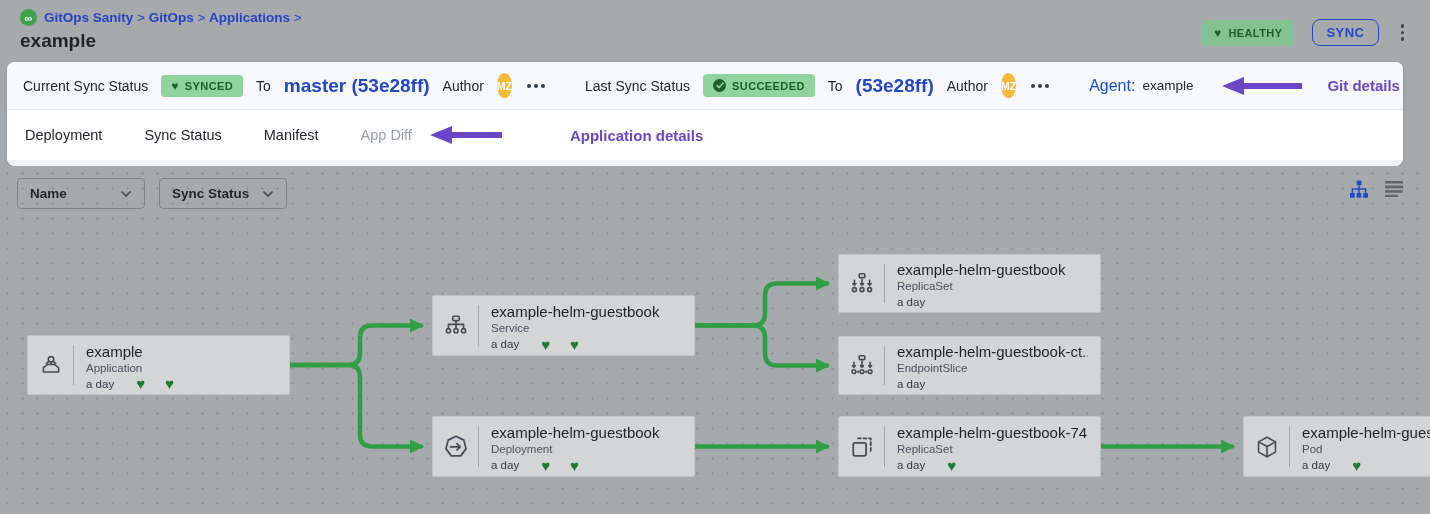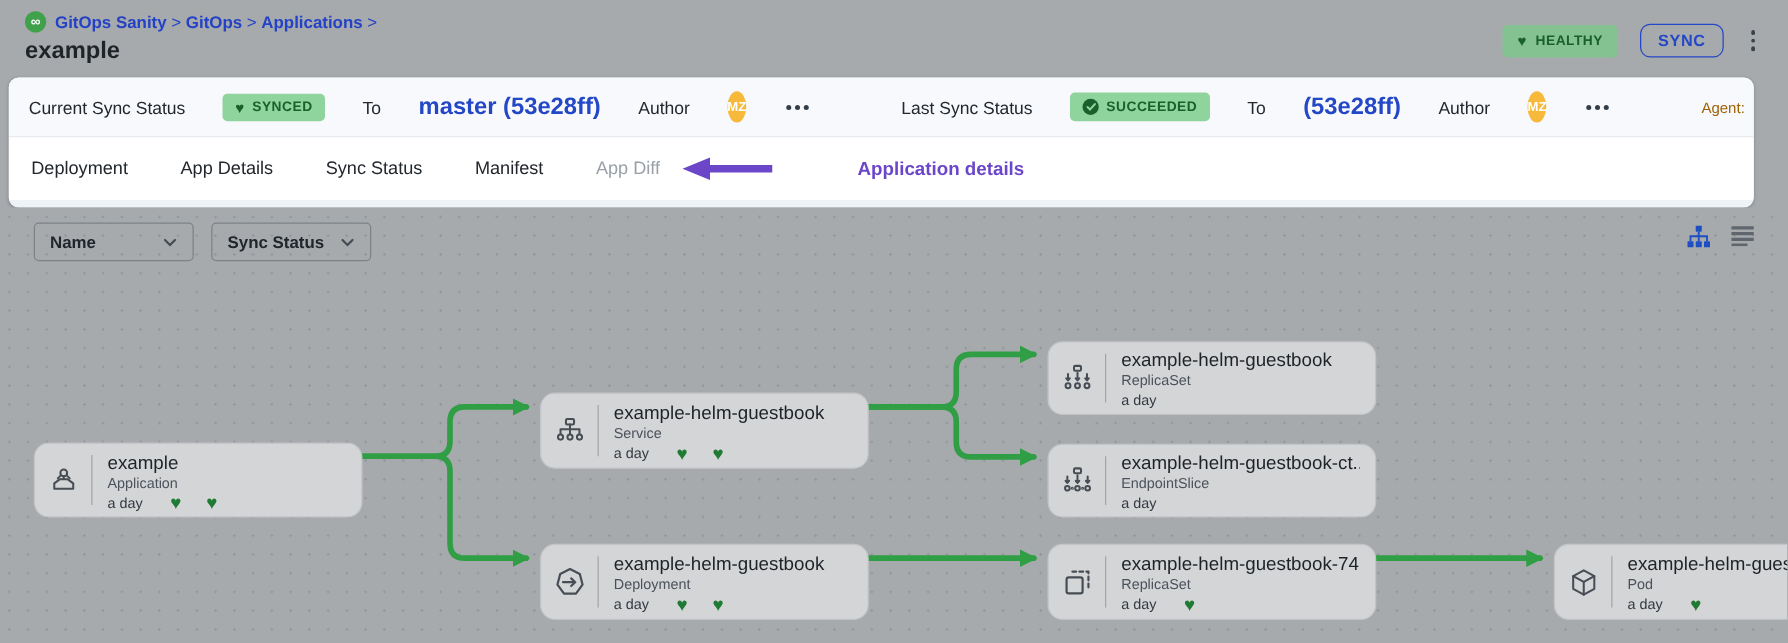--- a/index.html
+++ b/index.html
@@ -26,33 +26,33 @@
   .sync-button { background:transparent; border:1.5px solid var(--accent-blue,#2447c6);
     color:var(--accent-blue,#2447c6); font-family:inherit; font-size:13px; font-weight:700;
     letter-spacing:.5px; border-radius:8px; padding:4px 13px; height:27px; cursor:pointer; }
   .kebab { display:flex; flex-direction:column; gap:3px; padding:3px 4px; cursor:pointer; }
   .kebab i { width:3.5px; height:3.5px; border-radius:50%; background:#39434d; }
 
   
   .panel { position:absolute; left:7px; top:62px; width:1396px; border-radius:8px; overflow:hidden;
     background:#fff; box-shadow:0 1px 3px rgba(0,0,0,.18); }
   .status-row { height:48px; background:#f7f9fc; border-bottom:1px solid #e3e7ec;
-    display:flex; align-items:center; padding:0 16px; gap:30px; font-size:14px; white-space:nowrap; }
+    display:flex; align-items:center; padding:0 16px; gap:13px; font-size:14px; white-space:nowrap; }
   .pill { display:inline-flex; align-items:center; gap:6px; border-radius:4px; padding:5px 10px;
     background:var(--badge-green-bg,#8fd39d); color:var(--badge-green-text,#19602c);
     font-size:11px; font-weight:700; letter-spacing:.4px; }
   .pill .ck { width:13px; height:13px; border-radius:50%; background:var(--badge-green-text,#19602c);
     display:inline-flex; align-items:center; justify-content:center; }
   .commit-link { color:var(--accent-blue,#2447c6); font-size:19px; font-weight:700; cursor:pointer; }
   .avatar { width:25px; height:25px; border-radius:50%; background:var(--avatar-orange,#f6b93c);
     color:#fff; font-size:10.5px; font-weight:700; display:inline-flex; align-items:center; justify-content:center; }
   .more-dots { display:inline-flex; gap:3px; padding:4px 2px; cursor:pointer; }
   .more-dots i { width:4px; height:4px; border-radius:50%; background:#333e49; }
   .vdiv { width:1px; height:26px; background:#ccd2d9; margin:0 6px; }
-  .agent-label { color:#a16207; font-size:12px; }
+  .agent-label { color:#1d4ed8; font-size:16px; }
   .agent-value { font-size:13.5px; margin-left:-6px; }
   .annot { color:var(--purple,#6b46c8); font-weight:700; font-size:15px; }
   .annot-arrow { flex:0 0 auto; display:flex; }
 
   .tabs-row { height:50px; background:#fff; display:flex; align-items:center; padding:0 18px; }
   .tabs { display:flex; column-gap:42px; height:100%; }
   .tab { position:relative; display:flex; align-items:center; font-size:14.5px; color:#22272d; cursor:pointer; }
   .tab.active { font-weight:700; }
   .tab.active::after { content:""; position:absolute; left:-2px; right:-2px; bottom:3px; height:3px;
     background:var(--accent-blue,#2447c6); border-radius:2px; }
@@ -61,32 +61,32 @@
   .tabs-row .annot { margin-left:68px; }
   .status-row .annot-arrow { margin-left:14px; }
   .status-row .annot { margin-left:12px; }
   .panel-footer { height:6px; background:#eef3f8; }
 
   
   .canvas { position:absolute; left:0; top:166px; width:1430px; height:348px; overflow:hidden;
     background-color:var(--page-gray,#a7aaad);
     background-image:radial-gradient(#92969b 1.1px, transparent 1.1px);
     background-size:15px 15px; }
-  .filter-bar { position:absolute; left:27px; top:12px; display:flex; gap:14px; z-index:3; }
+  .filter-bar { position:absolute; left:17px; top:12px; display:flex; gap:14px; z-index:3; }
   .filter { height:31px; min-width:128px; border:1px solid #7d8287; border-radius:4px;
     display:flex; align-items:center; justify-content:space-between; padding:0 12px; gap:10px;
     font-size:13.5px; font-weight:600; color:#1f252b; cursor:pointer; }
   .filter:nth-child(3) { min-width:134px; }
   .view-toggles { position:absolute; right:26px; top:14px; display:flex; gap:16px; z-index:3; }
   .view-toggles span { cursor:pointer; display:flex; }
 
   #edges-svg { position:absolute; left:0; top:0; width:1430px; height:348px; z-index:1; }
 
   .node { position:absolute; z-index:2; display:flex; align-items:stretch;
-    background:var(--node-bg,#d4d5d7); border:1px solid #c3c4c7; border-radius:12px; cursor:pointer;margin-top:19px; }
+    background:var(--node-bg,#d4d5d7); border:1px solid #c3c4c7; border-radius:2px; cursor:pointer; }
   .node-icon { flex:0 0 46px; display:flex; align-items:center; justify-content:center;
     border-right:1px solid #a2a6aa; margin:9px 0; }
   .node-body { flex:1; min-width:0; padding:6px 12px 4px; display:flex; flex-direction:column; justify-content:center; }
   .node-title { font-size:15px; color:#1e2328; white-space:nowrap; overflow:hidden; }
   .node-kind { font-size:11.5px; color:#4b525b; margin-top:2px; }
   .node-meta { font-size:11.5px; color:#333a42; margin-top:4px; display:flex; align-items:center; }
   .hearts { margin-left:22px; display:flex; gap:20px; }
   .hearts span { color:var(--heart-green,#1f7a34); font-size:15px; line-height:11px; }
   .badge-heart { color:var(--badge-green-text,#19602c); font-size:12px; line-height:10px; }
 </style>
@@ -154,21 +154,20 @@
       <svg width="82" height="22" viewBox="0 0 82 22">
           <path d="M82 8 H24 V2 L2 11 L24 20 V14 H82 Z" fill="#6b46c8"></path>
         </svg>
     </span>
     <span class="annot">Git details</span>
   </div>
 
   <div class="tabs-row">
     <div class="tabs" id="tabs">
         <div class="tab">Deployment</div>
-        <div class="tab">App Details</div>
         <div class="tab">Sync Status</div>
         <div class="tab">Manifest</div>
         <div class="tab disabled">App Diff</div>
       </div>
     <span class="annot-arrow">
       <svg width="74" height="22" viewBox="0 0 74 22">
           <path d="M74 8 H24 V2 L2 11 L24 20 V14 H74 Z" fill="#6b46c8"></path>
         </svg>
     </span>
     <span class="annot">Application details</span>

